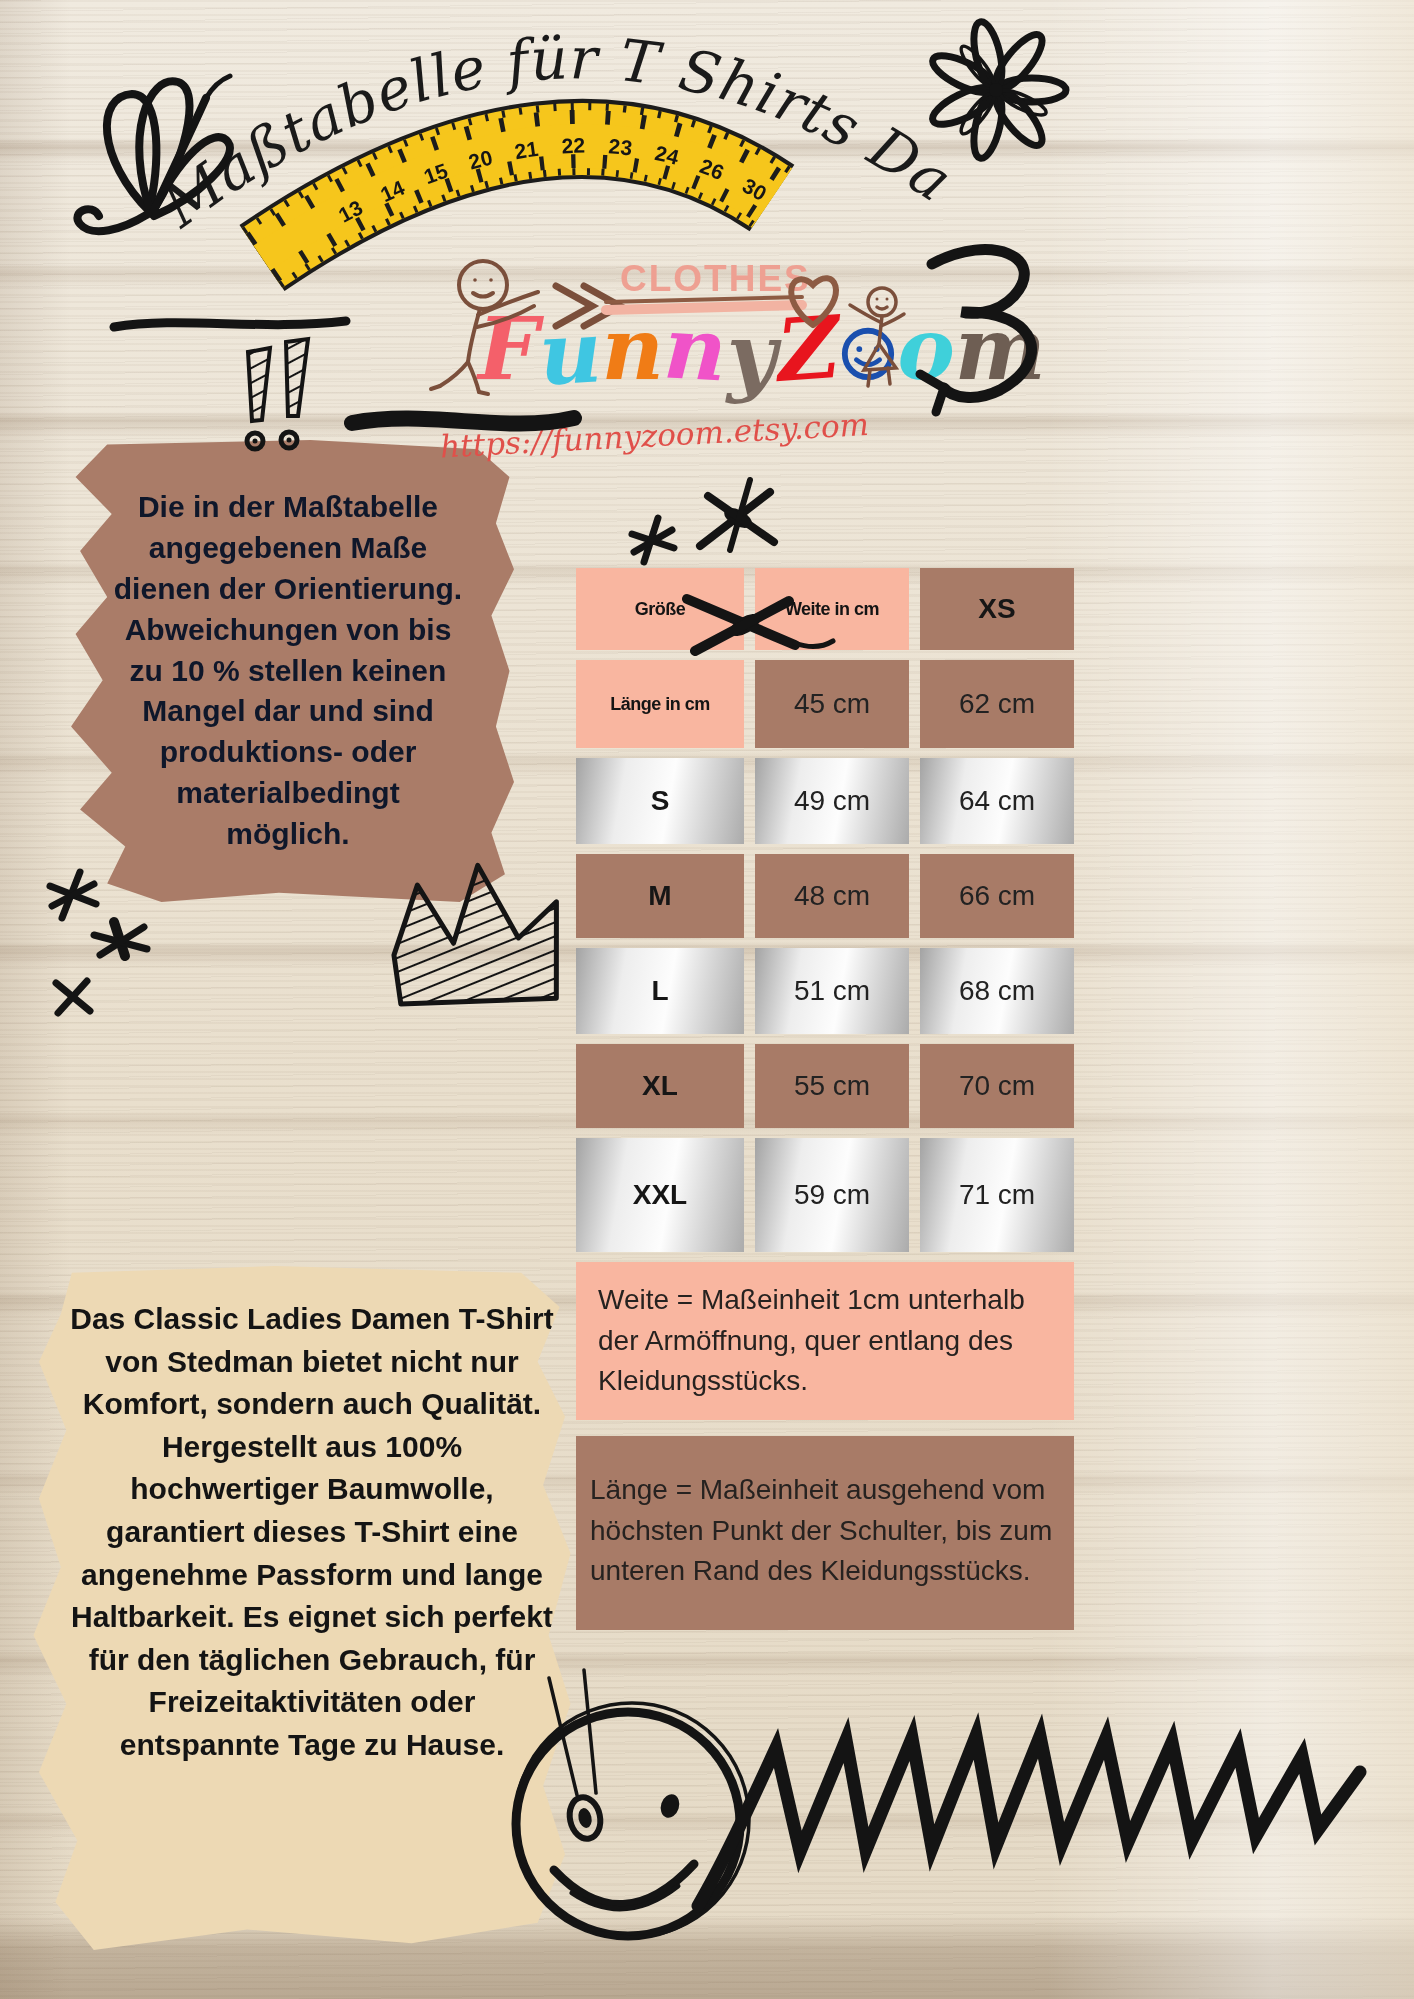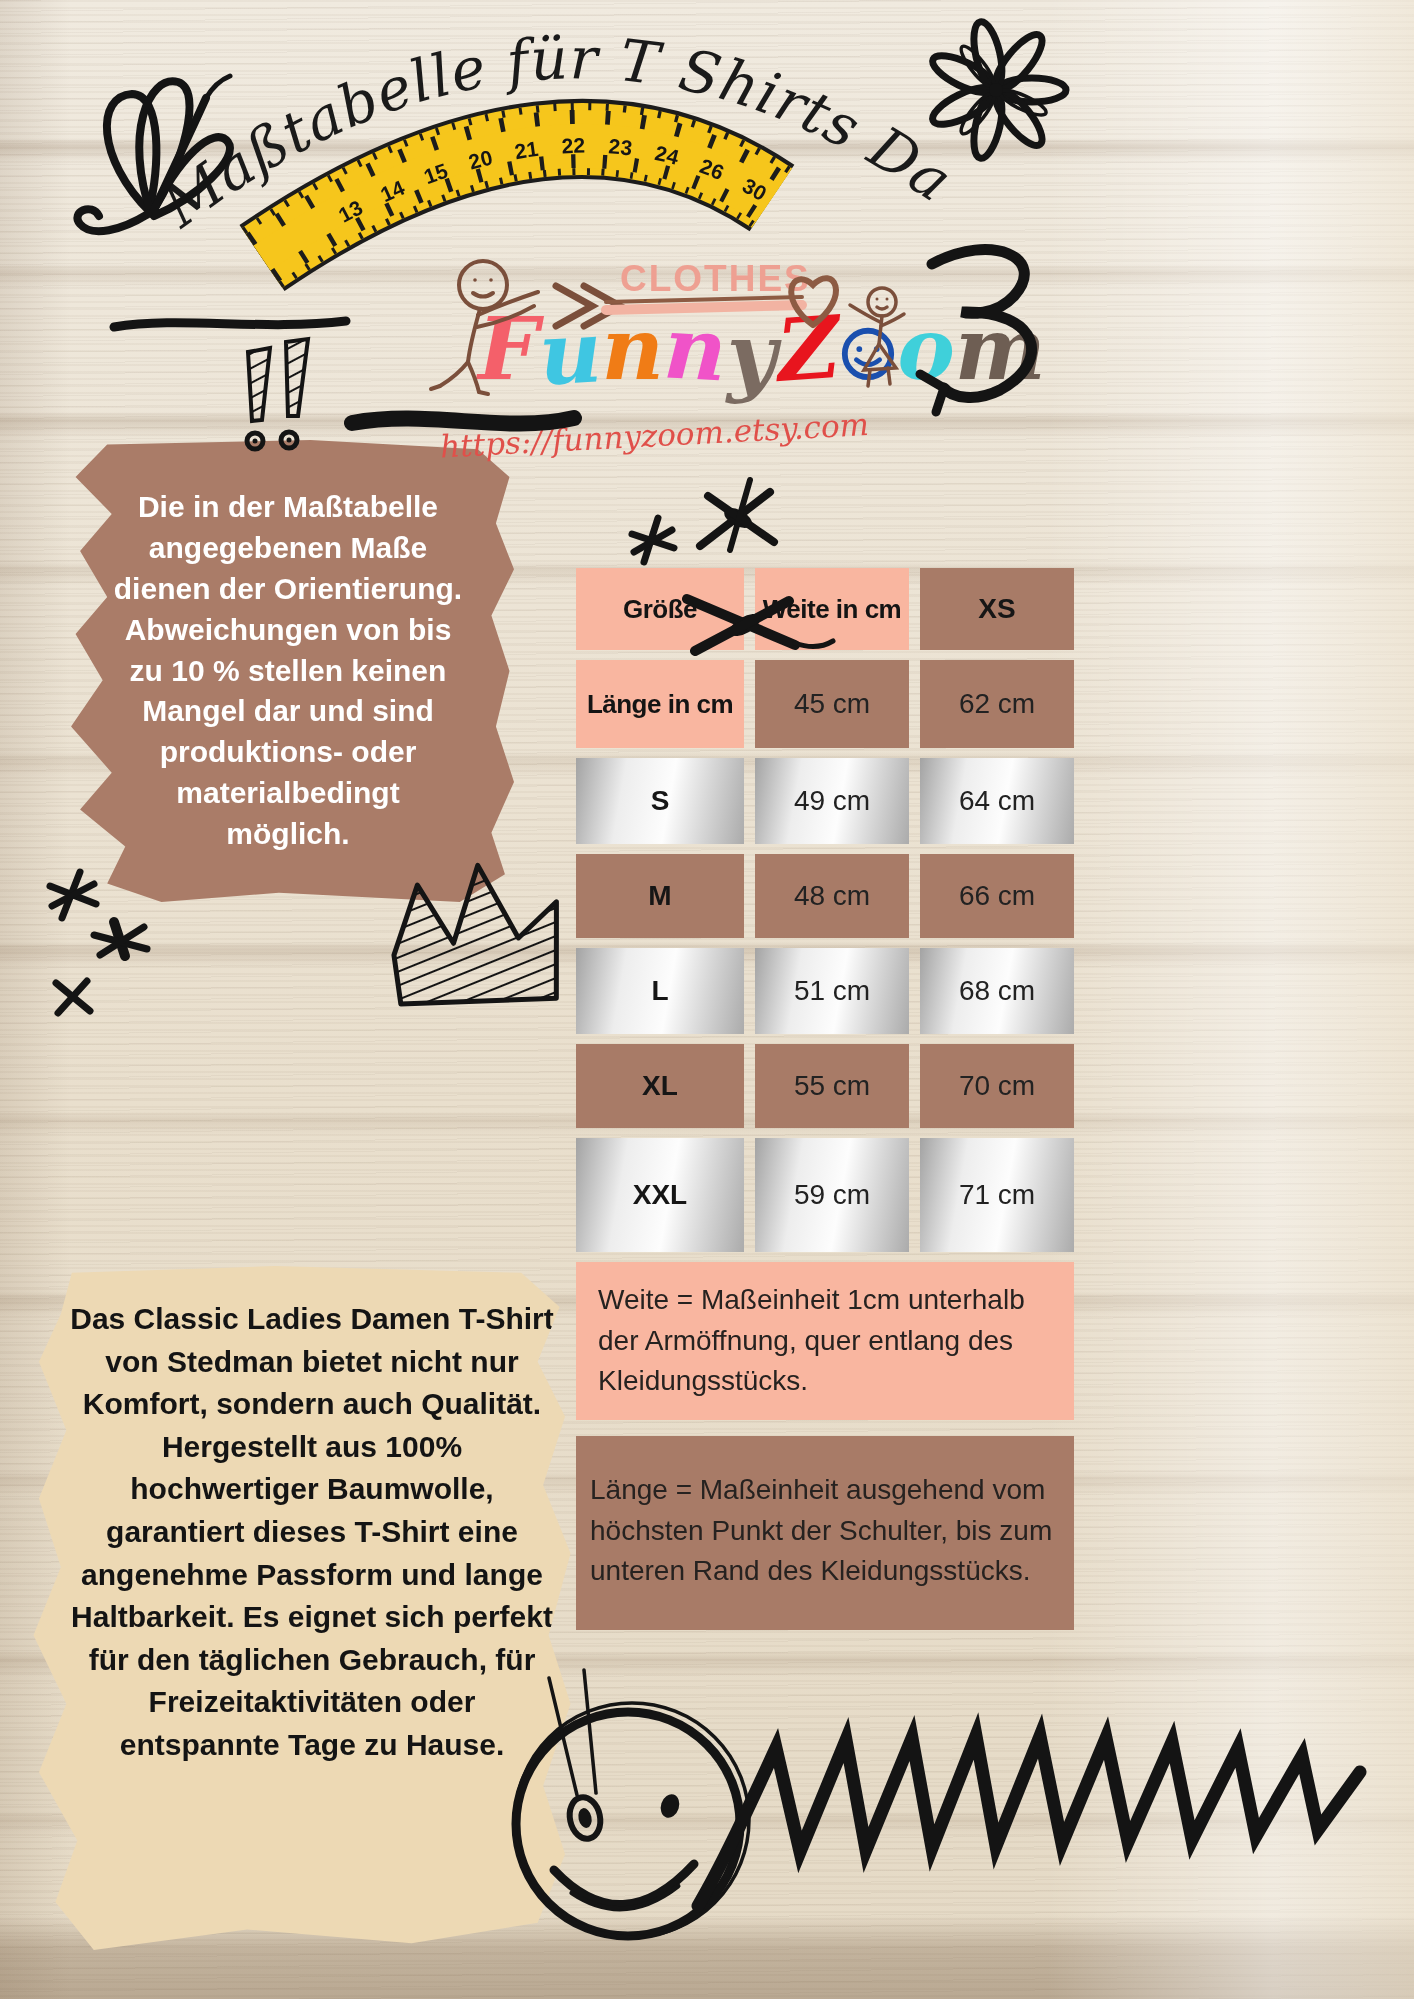--- a/index.html
+++ b/index.html
@@ -38,31 +38,31 @@
   .brandname .ltr:nth-child(6){transform:rotate(-4deg);}
   .smiley-wrap{display:inline-block;width:58px;height:58px;transform:translateY(2px);}
   .brand-url{left:440px;top:418px;width:400px;text-align:center;z-index:3;
     font-family:"DejaVu Serif",serif;font-style:italic;font-size:31px;color:#e0504a;
     transform:rotate(-3deg);}
   
   .info-blob{left:62px;top:440px;width:452px;height:462px;background:#aa7c68;z-index:2;
     clip-path:polygon(10% 1%,55% 0%,92% 2%,99% 8%,96% 18%,100% 28%,95% 38%,99% 50%,96% 62%,100% 74%,95% 85%,98% 94%,88% 100%,48% 98%,22% 100%,10% 96%,14% 88%,4% 80%,11% 72%,2% 62%,9% 52%,3% 42%,10% 34%,4% 24%,11% 16%,3% 8%);
     display:flex;align-items:center;justify-content:center;}
   .info-blob p{margin:0;padding:20px 50px;font-weight:bold;font-size:30px;line-height:1.36;
-    text-align:center;color:#ffffff;}
+    text-align:center;color:#0f172a;}
   .desc-blob{left:28px;top:1266px;width:548px;height:684px;background:#edd9b4;z-index:2;
     clip-path:polygon(8% 1%,45% 0%,90% 1%,97% 6%,93% 14%,98% 22%,94% 32%,99% 42%,95% 54%,99% 64%,94% 76%,98% 86%,93% 96%,70% 99%,40% 97%,12% 100%,5% 93%,9% 84%,2% 74%,7% 64%,1% 54%,6% 44%,2% 34%,7% 24%,2% 14%,6% 7%);}
   .desc-blob p{margin:0;padding:32px 22px 0 42px;font-weight:bold;font-size:30px;line-height:1.42;
     text-align:center;color:#141414;}
   
   .size-table{left:576px;top:568px;width:498px;z-index:2;display:grid;
     grid-template-columns:168px 154px 154px;grid-template-rows:82px 88px 86px 84px 86px 84px 114px;
     column-gap:11px;row-gap:10px;}
   .cell{display:flex;align-items:center;justify-content:center;white-space:nowrap;}
-  .cell.head{background:#f9b6a0;font-weight:bold;font-size:26px;letter-spacing:-.5px;color:#141414;}
+  .cell.head{background:#f9b6a0;font-weight:bold;font-size:18px;letter-spacing:-.5px;color:#141414;}
   .cell.brown{background:#a87b67;}
   .cell.silver{background:linear-gradient(100deg,#a3a3a3 0%,#ededed 28%,#fdfdfd 55%,#d8d8d8 75%,#ababab 100%);}
   .cell.size{font-weight:bold;font-size:28px;color:#161616;}
   .cell.val{font-weight:normal;font-size:28px;color:#222;}
   
   .note{left:576px;width:498px;z-index:2;box-sizing:border-box;
     font-size:28px;line-height:1.45;color:#262220;}
   .note-weite{top:1262px;height:158px;background:#f9b6a0;padding:18px 22px;}
   .note-laenge{top:1436px;height:194px;background:#a87b67;padding:34px 14px;}
   

